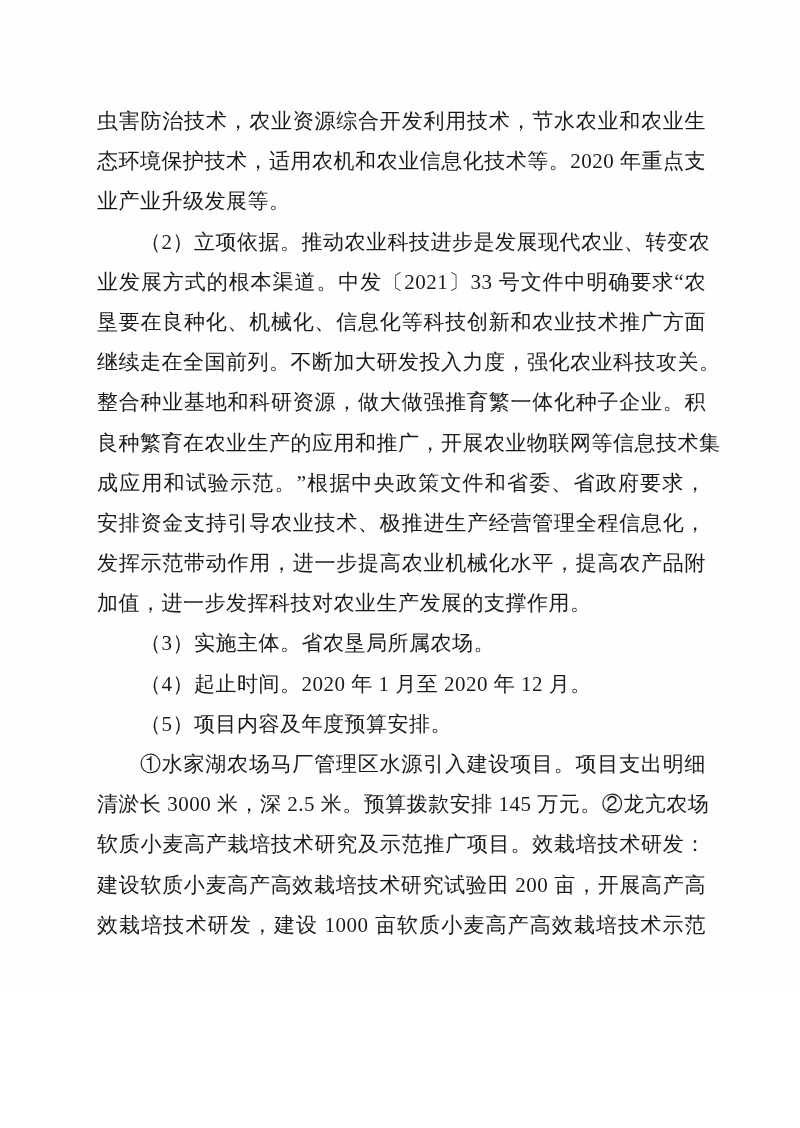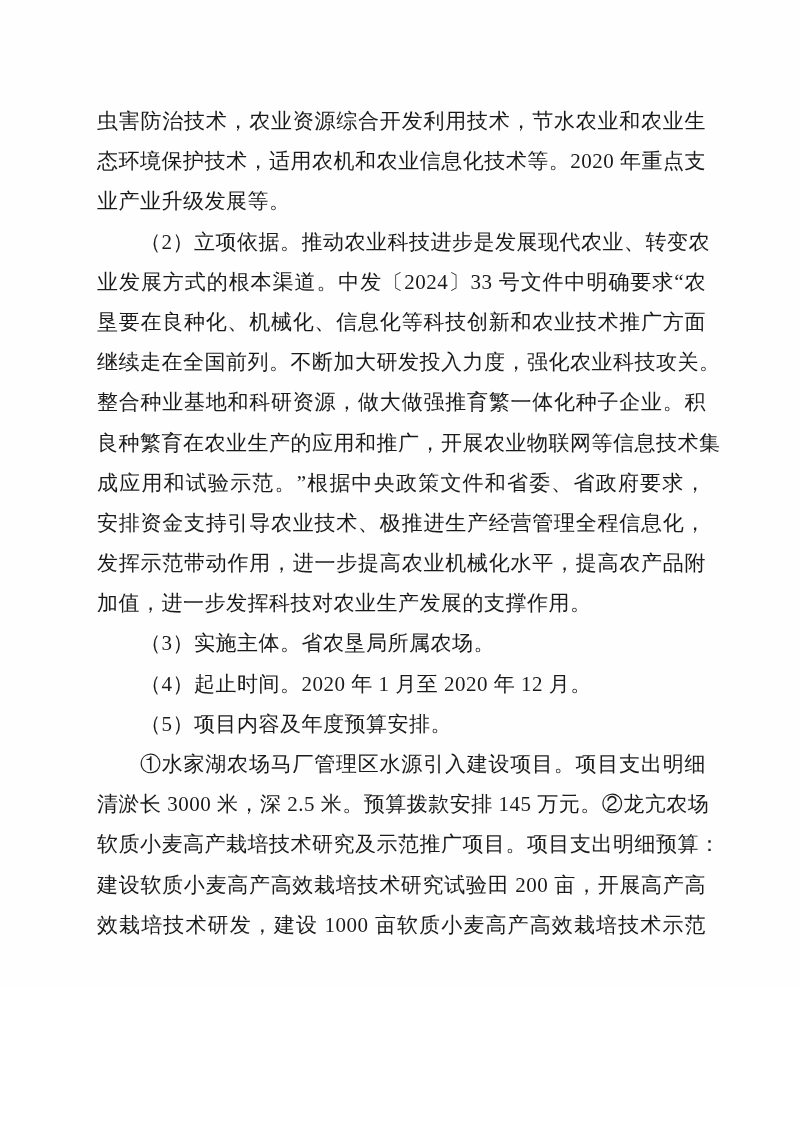--- a/index.html
+++ b/index.html
@@ -49,32 +49,32 @@
 </style>
 </head>
 <body>
 
 <div class="page">
   <div class="text-block">
     <div class="line fill">虫害防治技术，农业资源综合开发利用技术，节水农业和农业生</div>
     <div class="line fill">态环境保护技术，适用农机和农业信息化技术等。2020 年重点支</div>
     <div class="line">业产业升级发展等。</div>
     <div class="line fill indent">（2）立项依据。推动农业科技进步是发展现代农业、转变农</div>
-    <div class="line fill">业发展方式的根本渠道。中发〔2024〕33 号文件中明确要求“农</div>
+    <div class="line fill">业发展方式的根本渠道。中发〔2021〕33 号文件中明确要求“农</div>
     <div class="line fill">垦要在良种化、机械化、信息化等科技创新和农业技术推广方面</div>
     <div class="line fill">继续走在全国前列。不断加大研发投入力度，强化农业科技攻关。</div>
     <div class="line fill">整合种业基地和科研资源，做大做强推育繁一体化种子企业。积</div>
     <div class="line fill">良种繁育在农业生产的应用和推广，开展农业物联网等信息技术集</div>
     <div class="line fill">成应用和试验示范。”根据中央政策文件和省委、省政府要求，</div>
     <div class="line fill">安排资金支持引导农业技术、极推进生产经营管理全程信息化，</div>
     <div class="line fill">发挥示范带动作用，进一步提高农业机械化水平，提高农产品附</div>
     <div class="line">加值，进一步发挥科技对农业生产发展的支撑作用。</div>
     <div class="line indent">（3）实施主体。省农垦局所属农场。</div>
     <div class="line indent">（4）起止时间。2020 年 1 月至 2020 年 12 月。</div>
     <div class="line indent">（5）项目内容及年度预算安排。</div>
     <div class="line fill indent">①水家湖农场马厂管理区水源引入建设项目。项目支出明细</div>
     <div class="line fill">清淤长 3000 米，深 2.5 米。预算拨款安排 145 万元。②龙亢农场</div>
-    <div class="line fill">软质小麦高产栽培技术研究及示范推广项目。项目支出明细预算：</div>
+    <div class="line fill">软质小麦高产栽培技术研究及示范推广项目。效栽培技术研发：</div>
     <div class="line fill">建设软质小麦高产高效栽培技术研究试验田 200 亩，开展高产高</div>
     <div class="line fill">效栽培技术研发，建设 1000 亩软质小麦高产高效栽培技术示范</div>
   </div>
 
 </div>
 
 </body></html>

